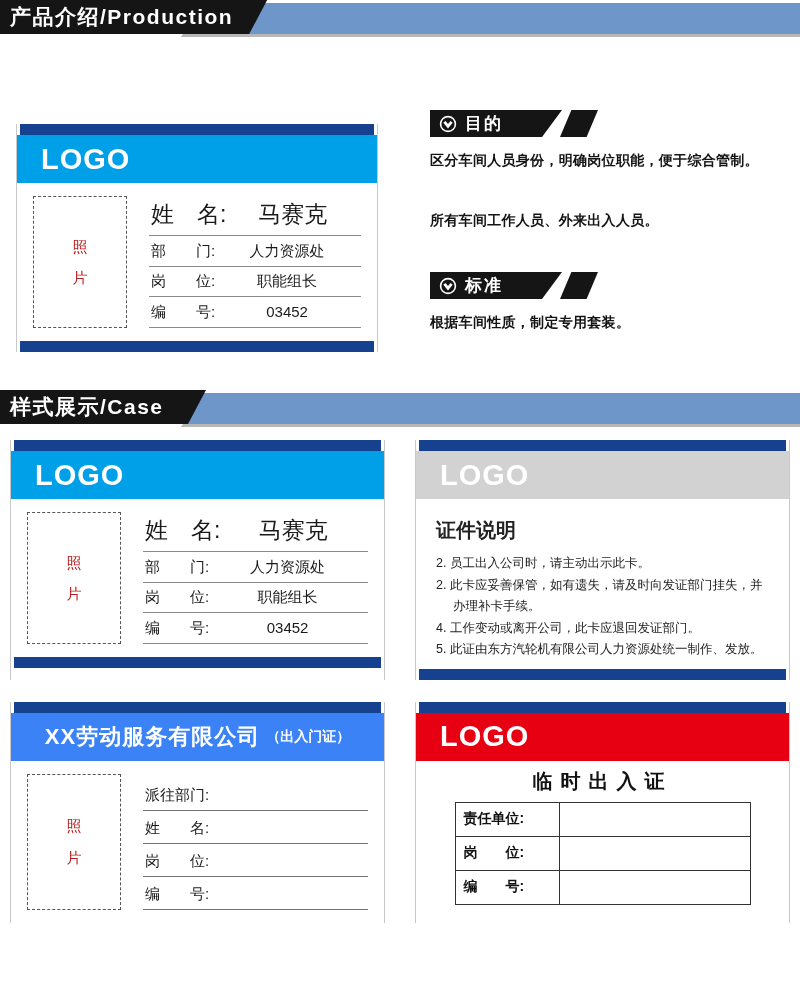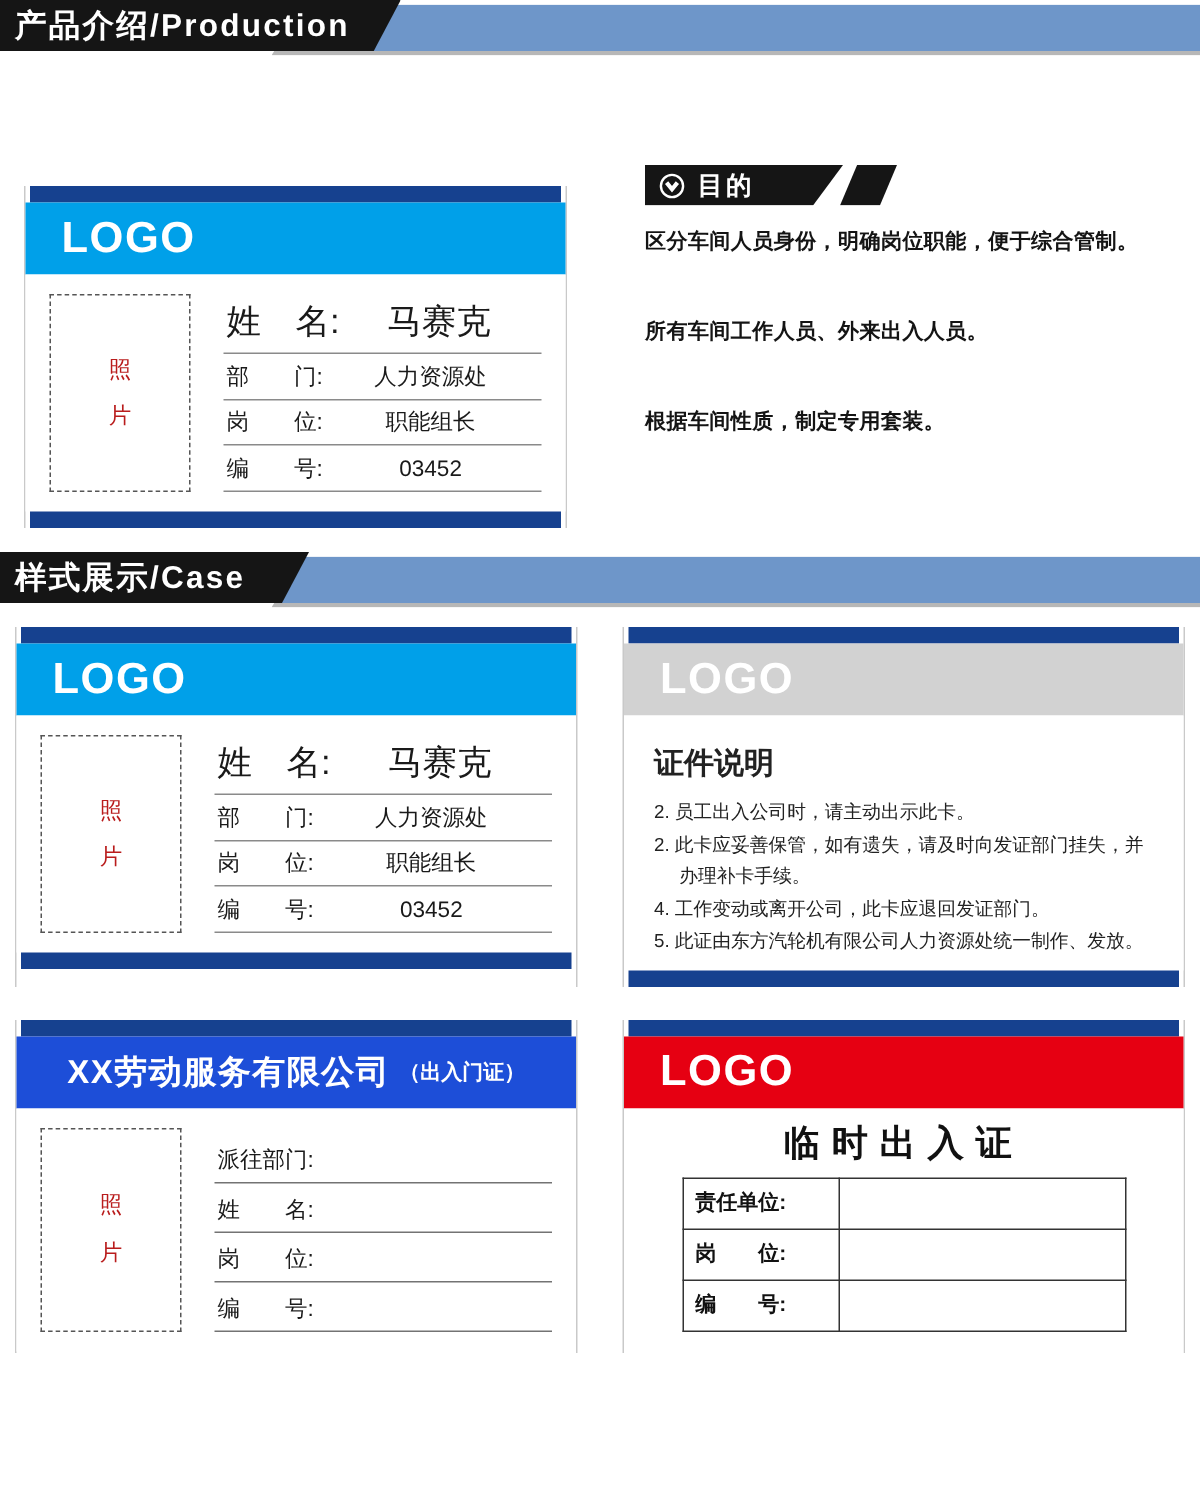--- a/index.html
+++ b/index.html
@@ -26,21 +26,21 @@
     display:flex; align-items:center;
     color:#fff; font-size:21px; font-weight:bold; letter-spacing:1.5px;
   }
 
   
   .card { border-left:1px solid #c9c9c9; border-right:1px solid #c9c9c9; background:#fff; }
   .rail { height:11px; background:#16418f; margin:0 3px; }
   .card-header { height:48px; display:flex; align-items:center; padding:0 24px; box-sizing:border-box; }
   .hdr-cyan  { background:#00a0e9; }
   .hdr-gray  { background:#d2d2d2; }
-  .hdr-green { background:#1d4ed8; justify-content:center; padding:0 0; }
+  .hdr-green { background:#3b82f6; justify-content:center; padding:0 0; }
   .hdr-red   { background:#e60012; }
   .logo-text { color:#fff; font-size:29px; font-weight:bold; letter-spacing:1px; }
 
   .card-body { background:#fff; padding:13px 16px; display:flex; gap:22px; box-sizing:border-box; min-height:158px; }
 
   .photo-box {
     width:92px; min-height:120px; border:1px dashed #555;
     display:flex; align-items:center; justify-content:center; flex-shrink:0;
   }
   .photo-label {
@@ -62,21 +62,21 @@
   
   .green-title { color:#fff; font-size:22px; font-weight:bold; letter-spacing:1px; }
   .green-sub { color:#fff; font-size:14px; font-weight:bold; margin-left:6px; }
   .gfields { flex:1; display:flex; flex-direction:column; justify-content:space-between; padding-top:4px; }
   .gfield { border-bottom:1px solid #737373; padding:8px 2px 5px; font-size:15px; color:#1a1a1a; white-space:pre; }
 
   
   .red-body { display:block; padding:5px 18px 14px; }
   .red-title {
     text-align:center; font-family:"DejaVu Serif","Liberation Serif",serif;
-    font-size:24px; font-weight:600; letter-spacing:8px; color:#111; margin:2px 0 7px;
+    font-size:20px; font-weight:600; letter-spacing:8px; color:#111; margin:2px 0 7px;
   }
   .red-table { width:296px; margin:0 auto; border-collapse:collapse; }
   .red-table td { border:1px solid #333; height:31px; }
   .rt-label { width:94px; font-size:14px; font-weight:bold; padding-left:8px; white-space:pre; color:#111; }
 
   
   .prod-row { display:flex; padding:0 16px; }
   .prod-left { width:362px; margin-top:86px; }
   .prod-right { flex:1; margin-left:52px; margin-top:72px; }
 
@@ -158,20 +158,30 @@
         <div class="pb-tail"></div>
       </div>
       <div class="point-desc">区分车间人员身份，明确岗位职能，便于综合管制。</div>
     </div>
 
     <div class="point">
       <div class="point-desc">所有车间工作人员、外来出入人员。</div>
     </div>
 
     <div class="point">
+      <div class="point-banner">
+        <div class="pb-main">
+          <svg width="18" height="18" viewBox="0 0 18 18">
+            <circle cx="9" cy="9" r="7.4" fill="none" stroke="#fff" stroke-width="1.6"></circle>
+            <path d="M5.4 6.8 L9 11.2 L12.6 6.8" fill="none" stroke="#fff" stroke-width="2.8"></path>
+          </svg>
+          <span>标准</span>
+        </div>
+        <div class="pb-tail"></div>
+      </div>
       <div class="point-desc">根据车间性质，制定专用套装。</div>
     </div>
   </div>
 </div>
 
 <div class="sec-header" style="margin-top:16px;">
   <div class="sh-shadow"></div>
   <div class="sh-blue"></div>
   <div class="sh-black">
     <span>样式展示/Case</span>

